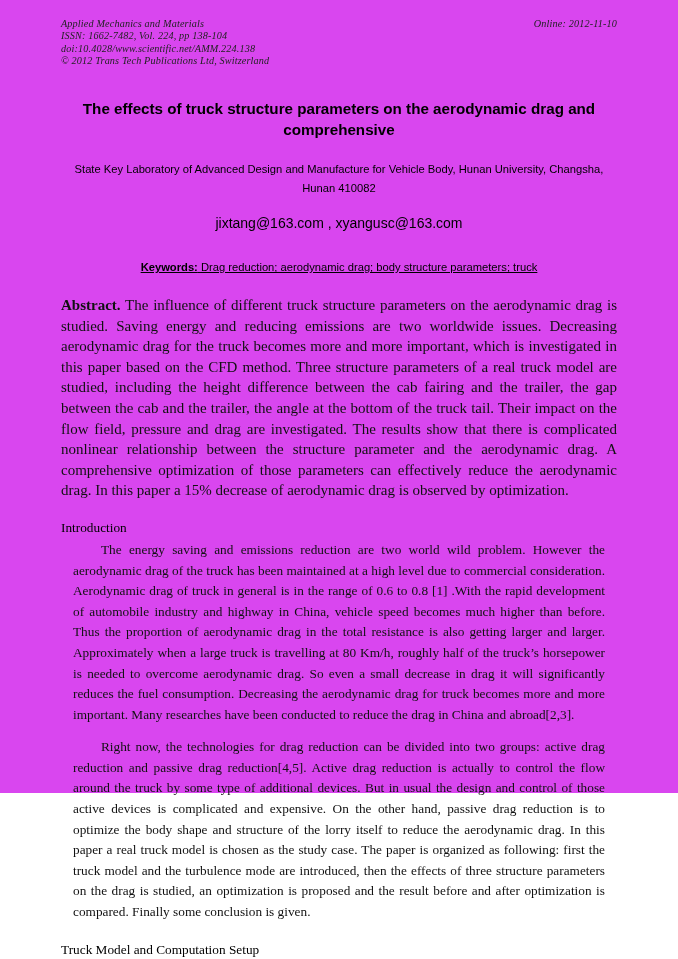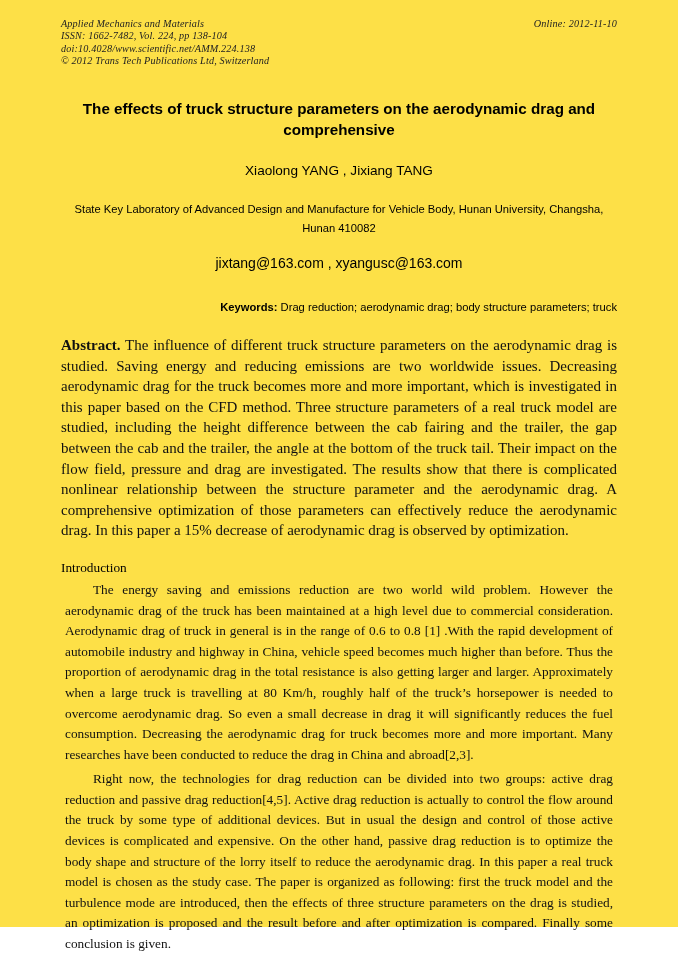--- a/index.html
+++ b/index.html
@@ -10,22 +10,22 @@
   body {
     width: 678px;
     height: 959px;
     overflow: hidden;
     font-family: "Liberation Serif", serif;
     color: #1a1a1a;
   }
   .page {
     position: relative;
     width: 678px;
-    height: 927px;
-    background: #fde047;
+    height: 793px;
+    background: #d946ef;
     box-sizing: border-box;
     padding: 18px 61px 0 61px;
   }
 
   
   .journal-header {
     position: relative;
     height: 62px;
     font-family: "Liberation Serif", serif;
     font-style: italic;
@@ -91,21 +91,22 @@
     color: #000;
   }
 
   
   .keywords {
     margin-top: 28px;
     font-family: "Liberation Sans", sans-serif;
     font-size: 11.2px;
     line-height: 16px;
     color: #000;
-    text-align: right;
+    text-align: center;
+    text-decoration: underline;
   }
   .keywords .kw-label {
     font-weight: bold;
   }
 
   
   .abstract {
     margin-top: 20px;
     font-family: Liberation Serif, serif;
     font-size: 15px;
@@ -132,21 +133,21 @@
 
   
   .body-para {
     font-family: "Liberation Serif", serif;
     font-size: 13.3px;
     line-height: 20.6px;
     text-align: justify;
     text-justify: inter-word;
     color: #111;
     text-indent: 28px;
-    margin: 4px;
+    margin: 12px;
   }
   .body-para + .body-para {
     margin-top: 0;
   }
   .tight-top {
     margin-top: 3px;
   }
 </style>
 </head>
 <body>
@@ -158,21 +159,20 @@
       <div class="hline">Applied Mechanics and Materials</div>
       <div class="hline">ISSN: 1662-7482, Vol. 224, pp 138-104</div>
       <div class="hline">doi:10.4028/www.scientific.net/AMM.224.138</div>
       <div class="hline">© 2012 Trans Tech Publications Ltd, Switzerland</div>
     </div>
     <div class="online-date">Online: 2012-11-10</div>
   </div>
 
   <div class="title">The effects of truck structure parameters on the aerodynamic drag and comprehensive</div>
 
-  <div class="authors">Xiaolong YANG , Jixiang TANG</div>
 
   <div class="affiliation">State Key Laboratory of Advanced Design and Manufacture for Vehicle Body, Hunan University, Changsha, Hunan 410082</div>
 
   <div class="emails">jixtang@163.com , xyangusc@163.com</div>
 
   <div class="keywords">
     <span class="kw-label">Keywords:</span><span> </span><span>Drag reduction; aerodynamic drag; body structure parameters; truck</span>
   </div>
 
   <div class="abstract">

